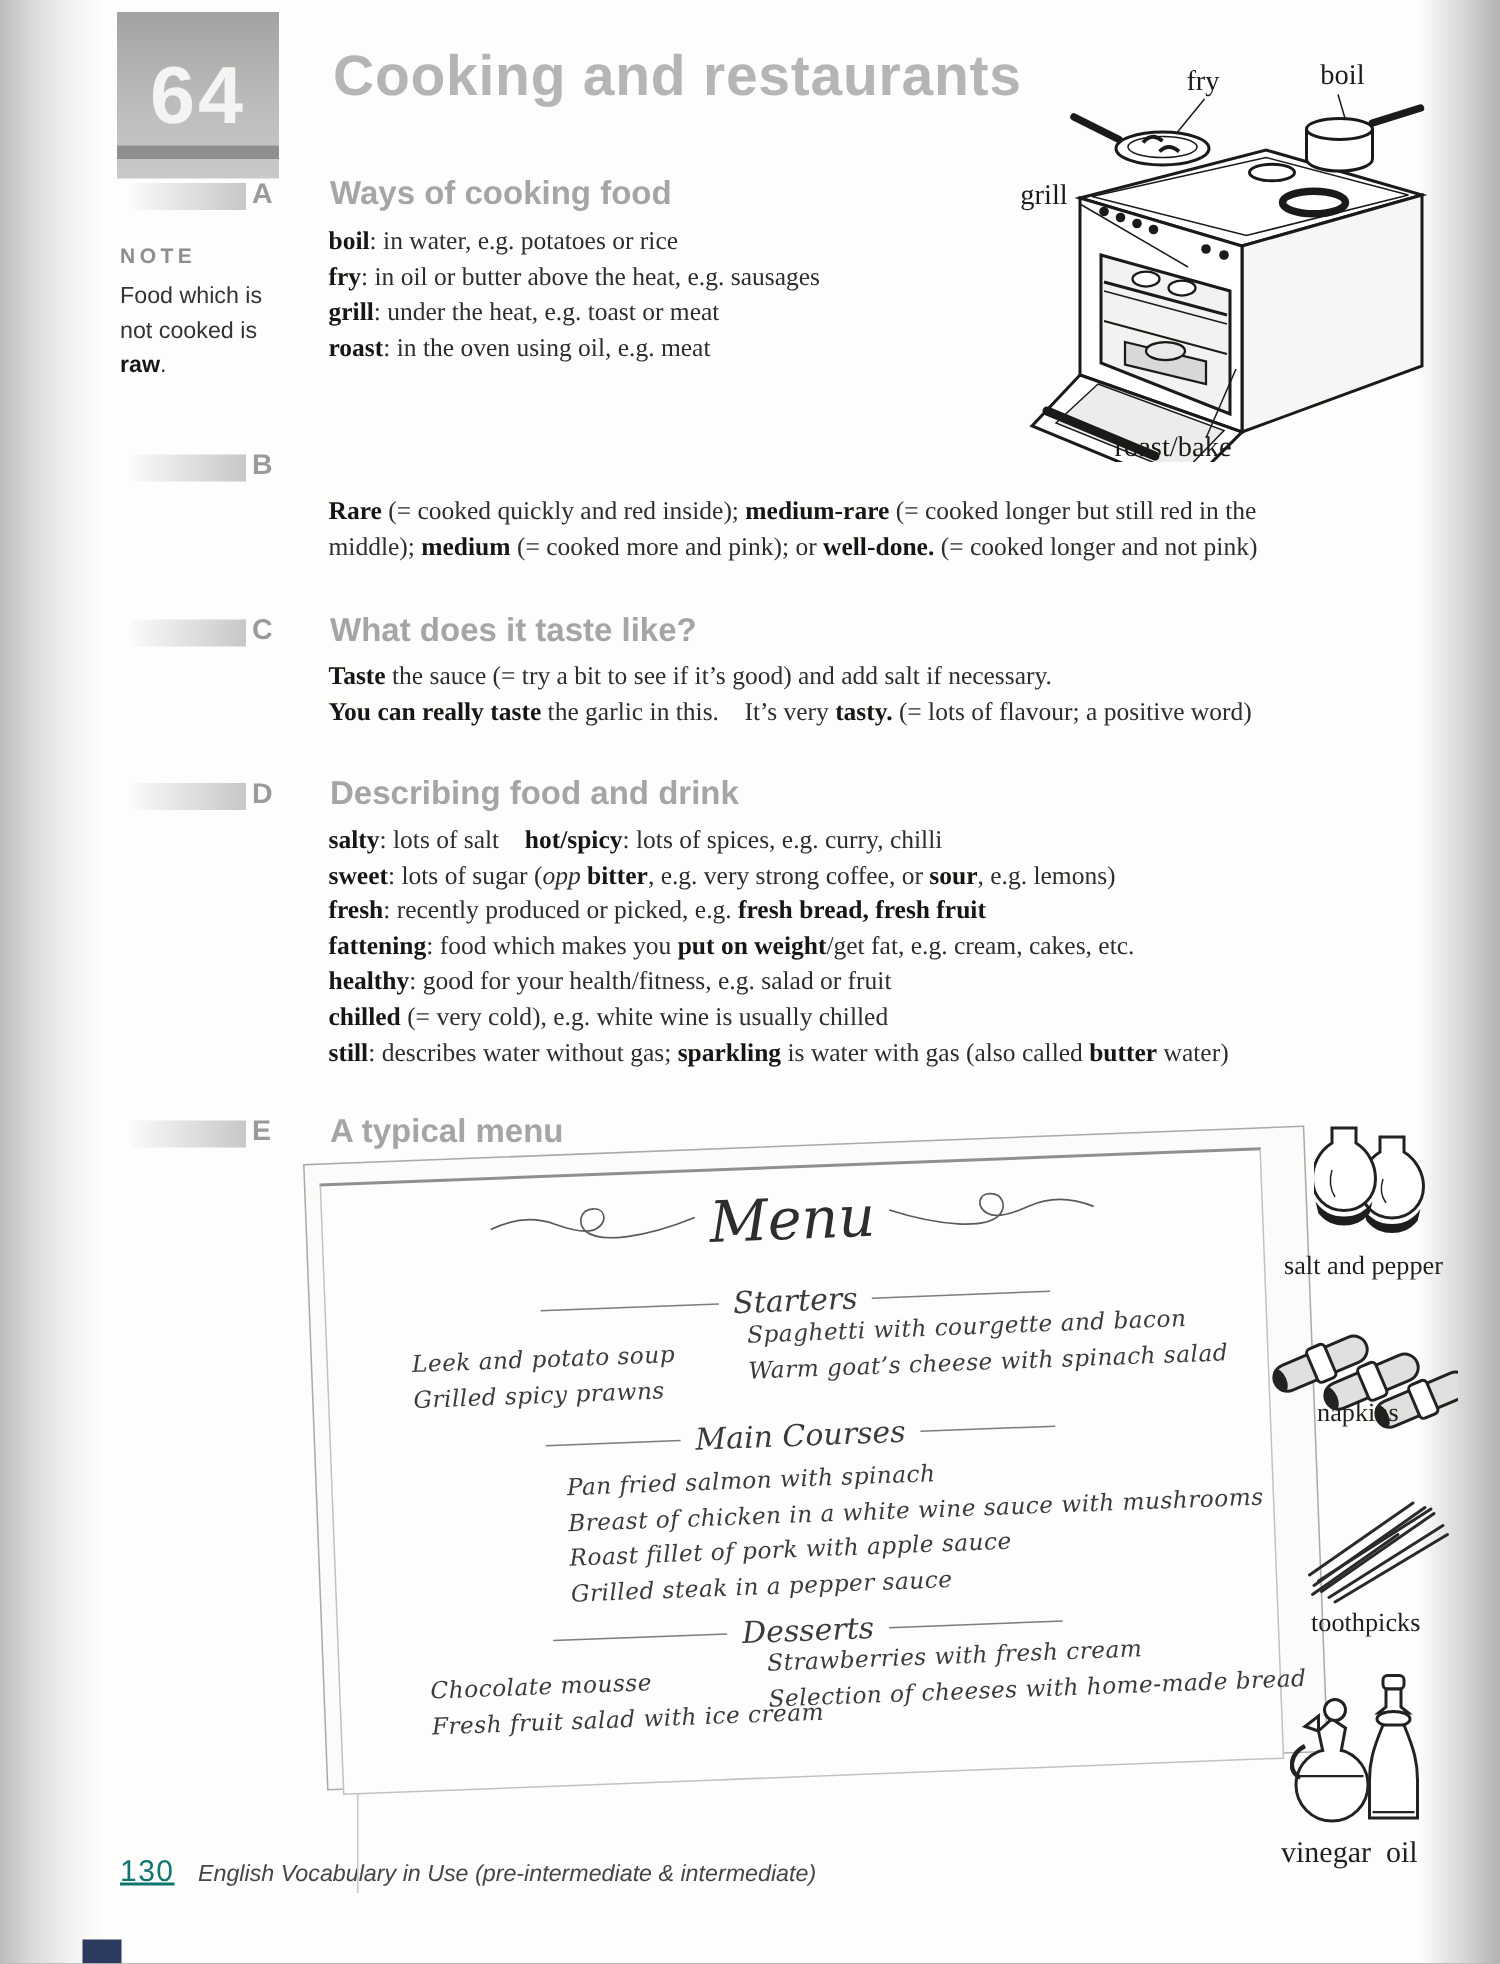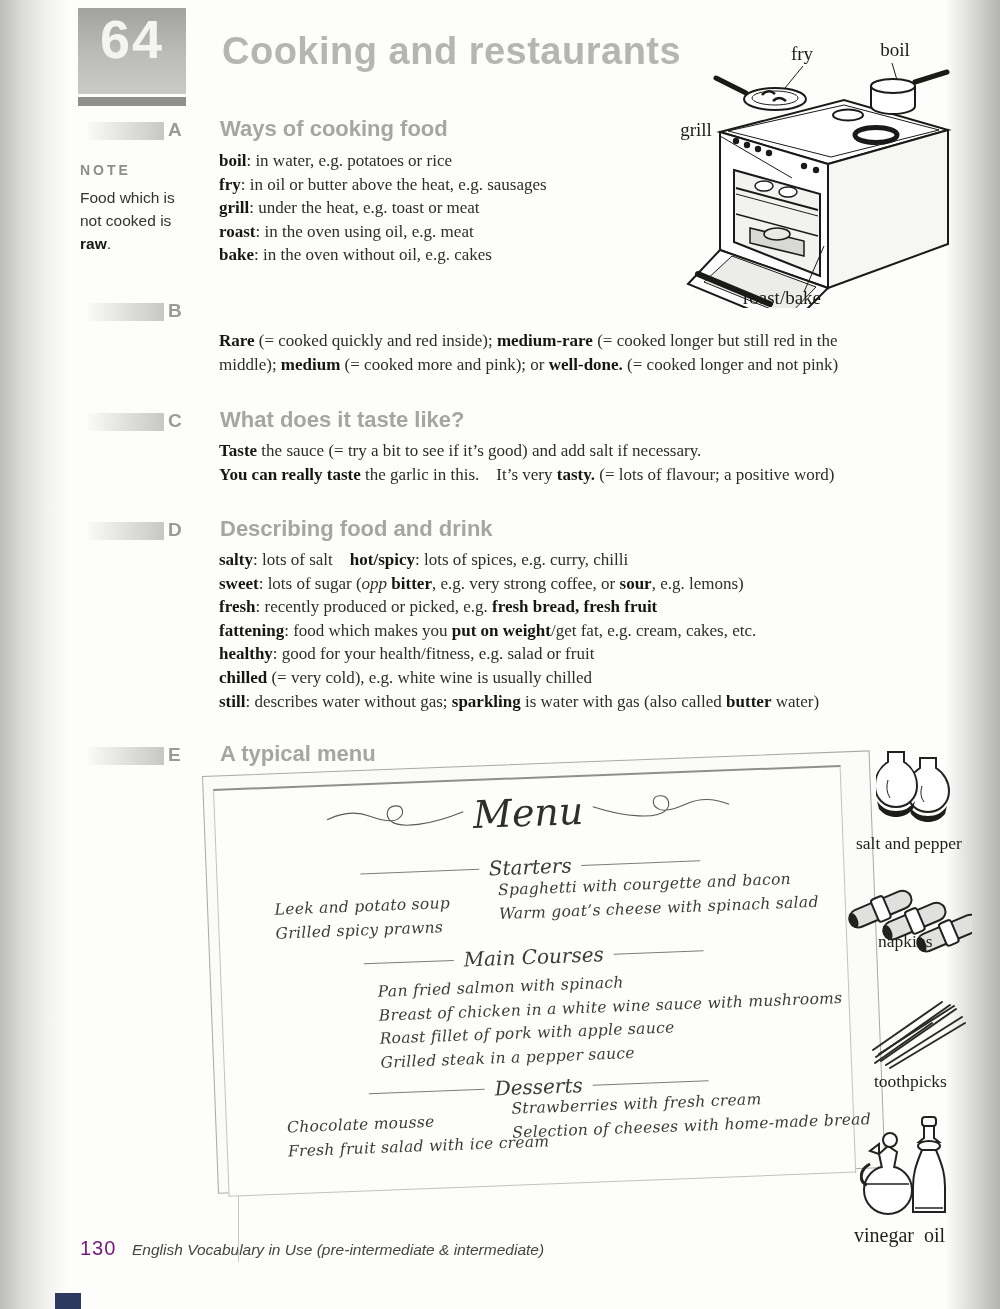--- a/index.html
+++ b/index.html
@@ -5,23 +5,23 @@
   html,body{margin:0;padding:0;background:#888;}
   .page{position:relative;width:1000px;height:1309px;background:#fdfdfc;overflow:hidden;
         font-family:"Liberation Serif",serif;}
   .abs{position:absolute;}
   
   .edge-left{left:0;top:0;width:68px;height:1309px;
     background:linear-gradient(90deg,#bcbcba 0%,#d9d9d7 30%,#f2f2f0 70%,rgba(253,253,252,0) 100%);}
   .edge-right{left:946px;top:0;width:54px;height:1309px;
     background:linear-gradient(90deg,rgba(253,253,252,0) 0%,#d6d6d4 55%,#b3b3b1 100%);}
   
-  .unit-box{left:78px;top:8px;width:108px;height:86px;
+  .unit-box{left:78px;top:8px;width:108px;height:111px;
     background:linear-gradient(180deg,#a2a2a0 0%,#bcbcba 55%,#c9c9c7 100%);
-    display:flex;justify-content:center;}
+    display:flex;align-items:center;justify-content:center;}
   .unit-num{font:bold 54px "Liberation Sans",sans-serif;color:#f4f4f2;letter-spacing:2px;}
   .unit-bar{left:78px;top:97px;width:108px;height:9px;background:#8f8f8d;}
   .page-title{left:222px;top:30px;font:bold 38px "Liberation Sans",sans-serif;color:#b5b5b3;letter-spacing:.5px;white-space:nowrap;}
   
   .sec-tab{width:76px;height:18px;background:linear-gradient(90deg,rgba(230,230,228,.15),#c7c7c5);}
   .sec-letter{font:bold 19px "Liberation Sans",sans-serif;color:#9a9a98;}
   .sec-heading{font:bold 22px "Liberation Sans",sans-serif;color:#a5a5a3;white-space:nowrap;}
   
   .bodyline{font:17px/23.6px "Liberation Serif",serif;color:#2d2d2b;white-space:pre;}
   .seg-b{font-weight:bold;color:#161614;}
@@ -38,21 +38,21 @@
   .menu-script{font-family:"DejaVu Serif",serif;font-style:italic;color:#3b3b39;}
   .menu-title-row{left:0;top:12px;width:626px;display:flex;align-items:center;justify-content:center;gap:8px;}
   .menu-title{font-size:38px;color:#2e2e2c;}
   .menu-head{display:flex;align-items:center;gap:10px;width:340px;left:143px;}
   .menu-head .rule{flex:1;height:1px;background:#7d7d7b;}
   .menu-head .hname{font-size:20px;white-space:nowrap;}
   .menu-item{font-size:15.5px;line-height:23.5px;letter-spacing:.3px;white-space:nowrap;}
   
   .side-label{font:17.5px "Liberation Serif",serif;color:#1f1f1d;white-space:pre;}
   
-  .footer-num{font:20px "Liberation Sans",sans-serif;color:#701a75;letter-spacing:1px;}
+  .footer-num{font:20px "Liberation Sans",sans-serif;color:#0f766e;letter-spacing:1px;text-decoration:underline;}
   .footer-title{font:italic 15.5px "Liberation Sans",sans-serif;color:#454543;}
   .crease{width:1px;background:#c8c8c6;}
   .artifact{background:#2b3a5e;}
   svg text{font-family:"Liberation Serif",serif;fill:#1b1b19;}
 </style>
 </head>
 <body>
 
 <div class="page">
 
@@ -126,21 +126,20 @@
   </svg>
 
   <div class="abs sec-tab" style="left:88px;top:122px"></div>
   <div class="abs sec-letter" style="left:168px;top:119px">A</div>
   <div class="abs sec-heading" style="left:220px;top:116px">Ways of cooking food</div>
   <div class="abs" style="left:219px;top:149px">
     <div class="bodyline"><span class="seg-b">boil</span><span>: in water, e.g. potatoes or rice</span></div>
     <div class="bodyline"><span class="seg-b">fry</span><span>: in oil or butter above the heat, e.g. sausages</span></div>
     <div class="bodyline"><span class="seg-b">grill</span><span>: under the heat, e.g. toast or meat</span></div>
     <div class="bodyline"><span class="seg-b">roast</span><span>: in the oven using oil, e.g. meat</span></div>
-    <div class="bodyline"><span class="seg-b">bake</span><span>: in the oven without oil, e.g. cakes</span></div>
   </div>
 
   <div class="abs note-label" style="left:80px;top:162px">NOTE</div>
   <div class="abs note-text" style="left:80px;top:186px"><span>Food which is not cooked is </span><span class="seg-b">raw</span><span>.</span></div>
 
   <div class="abs sec-tab" style="left:88px;top:303px"></div>
   <div class="abs sec-letter" style="left:168px;top:300px">B</div>
   <div class="abs" style="left:219px;top:329px">
     <div class="bodyline"><span class="seg-b">Rare</span><span> (= cooked quickly and red inside); </span><span class="seg-b">medium-rare</span><span> (= cooked longer but still red in the</span></div>
     <div class="bodyline"><span>middle); </span><span class="seg-b">medium</span><span> (= cooked more and pink); or </span><span class="seg-b">well-done.</span><span> (= cooked longer and not pink)</span></div>

